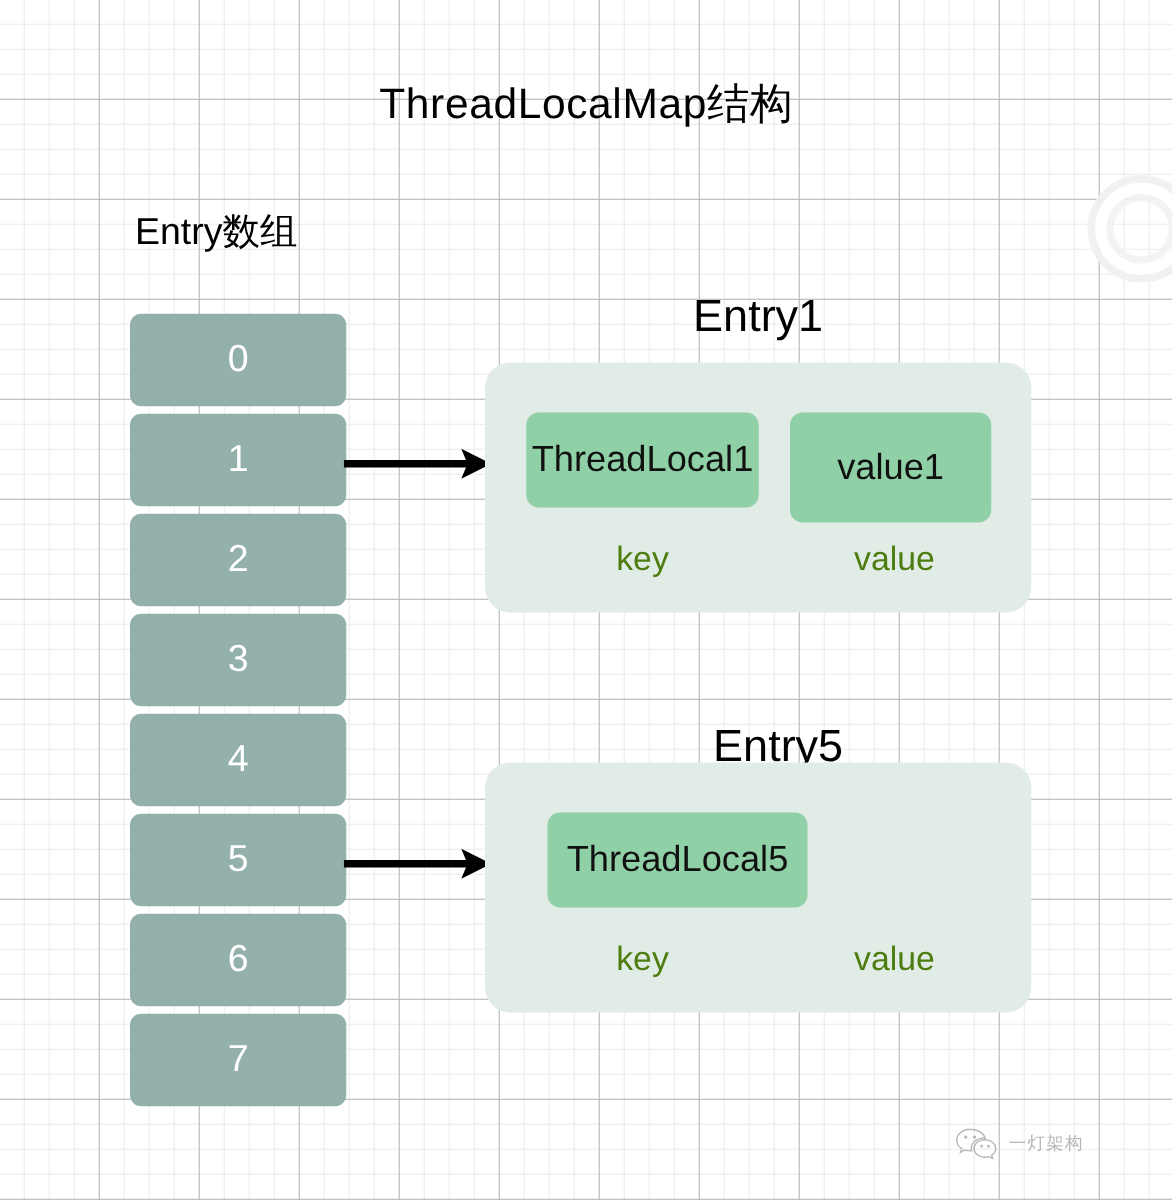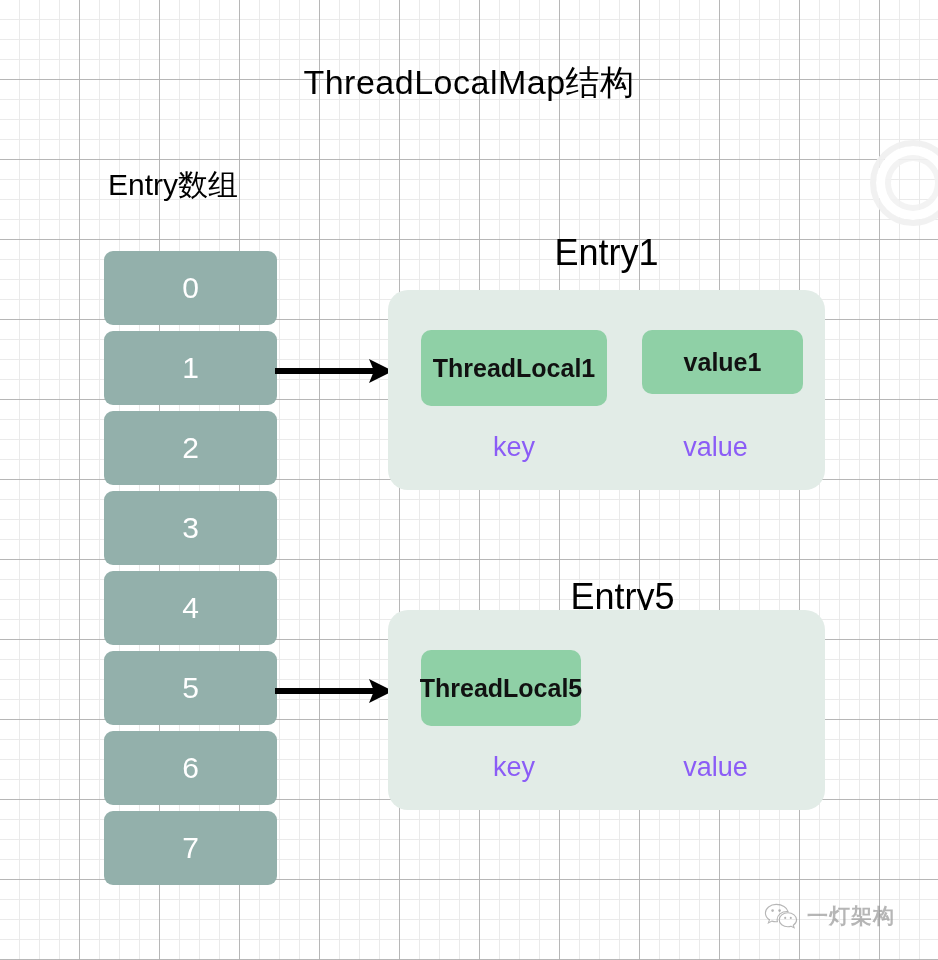--- a/index.html
+++ b/index.html
@@ -112,49 +112,47 @@
     width: 100%;
     height: 100%;
   }
   .kv-chip {
     position: absolute;
     background: #8fd0a6;
     border-radius: 10px;
     display: flex;
     align-items: center;
     justify-content: center;
-    font-size: 25px;
+    font-size: 29px;
     color: #111111;
     white-space: nowrap;
-    font-weight: bold;
   }
   .kv-caption {
     position: absolute;
     font-size: 27px;
-    color: #8b5cf6;
+    color: #4d7c0f;
     text-align: center;
     white-space: nowrap;
   }
 
   
   .watermark {
     position: absolute;
     left: 764px;
     top: 902px;
     display: flex;
     align-items: center;
     gap: 9px;
     opacity: 0.62;
   }
   .watermark .wm-text {
-    font-size: 21px;
+    font-size: 14px;
     color: #8a8a8a;
     letter-spacing: 1px;
     white-space: nowrap;
-    font-weight: bold;
   }
   .wechat-icon { display: block; }
 </style>
 </head>
 <body>
 
 <div id="canvas">
 
   <div class="corner-mark"></div>
 
@@ -202,32 +200,32 @@
       <polygon points="94,2 118,14 94,26 99,14" fill="#000000"></polygon>
     </svg>
   </div>
 
   <div class="entry-title" style="left:388px; top:232px; width:437px;">Entry1</div>
   <div class="entry-box" style="left:388px; top:290px; width:437px; height:200px;">
     <div class="kv-row">
       <div class="kv-chip" style="left:33px; top:40px; width:186px; height:76px;">
         <span>ThreadLocal1</span>
       </div>
-      <div class="kv-chip" style="left:254px; top:40px; width:161px; height:64px;">
+      <div class="kv-chip" style="left:244px; top:40px; width:161px; height:88px;">
         <span>value1</span>
       </div>
       <div class="kv-caption" style="left:33px; top:142px; width:186px;">key</div>
       <div class="kv-caption" style="left:247px; top:142px; width:161px;">value</div>
     </div>
   </div>
 
   <div class="entry-title" style="left:404px; top:552px; width:437px;margin-top:24px;">Entry5</div>
   <div class="entry-box" style="left:388px; top:610px; width:437px; height:200px;">
     <div class="kv-row">
-      <div class="kv-chip" style="left:33px; top:40px; width:160px; height:76px;justify-content:center;">
+      <div class="kv-chip" style="left:50px; top:40px; width:208px; height:76px;justify-content:center;">
         <span>ThreadLocal5</span>
       </div>
       <div class="kv-caption" style="left:33px; top:142px; width:186px;">key</div>
       <div class="kv-caption" style="left:247px; top:142px; width:161px;">value</div>
     </div>
   </div>
 
   <div class="watermark">
     <span>
       <svg class="wechat-icon" width="34" height="26" viewBox="0 0 34 26" xmlns="http://www.w3.org/2000/svg">

